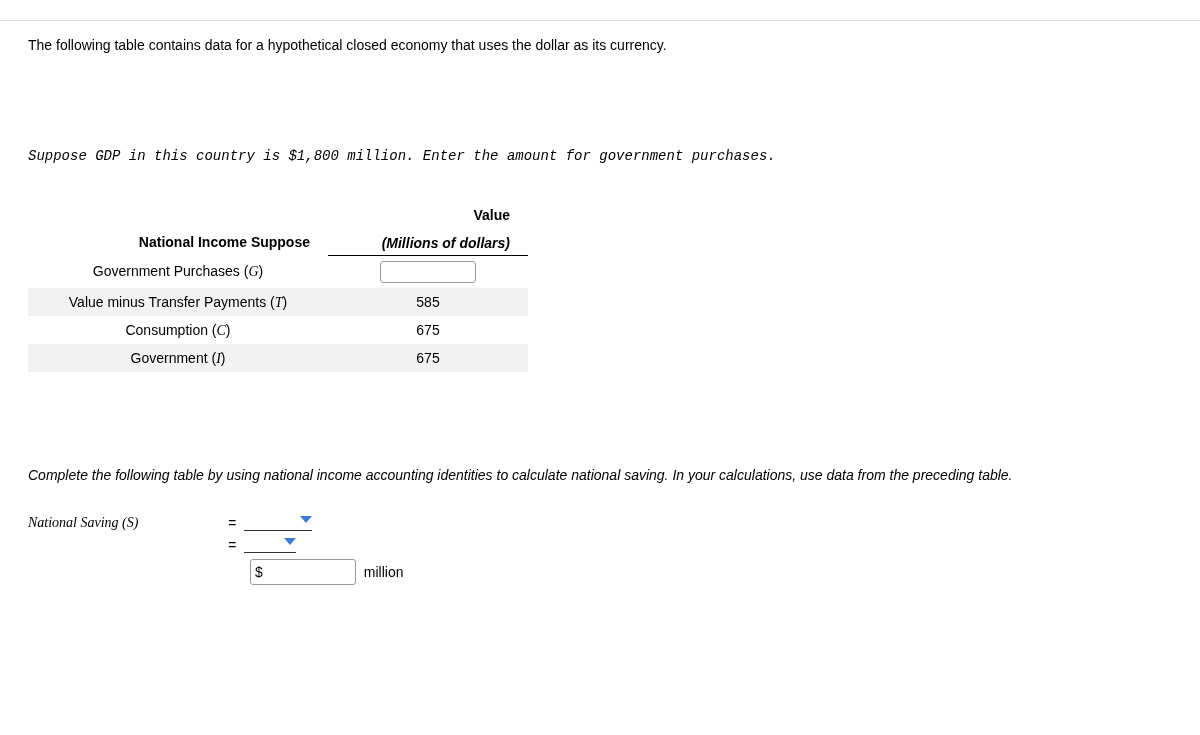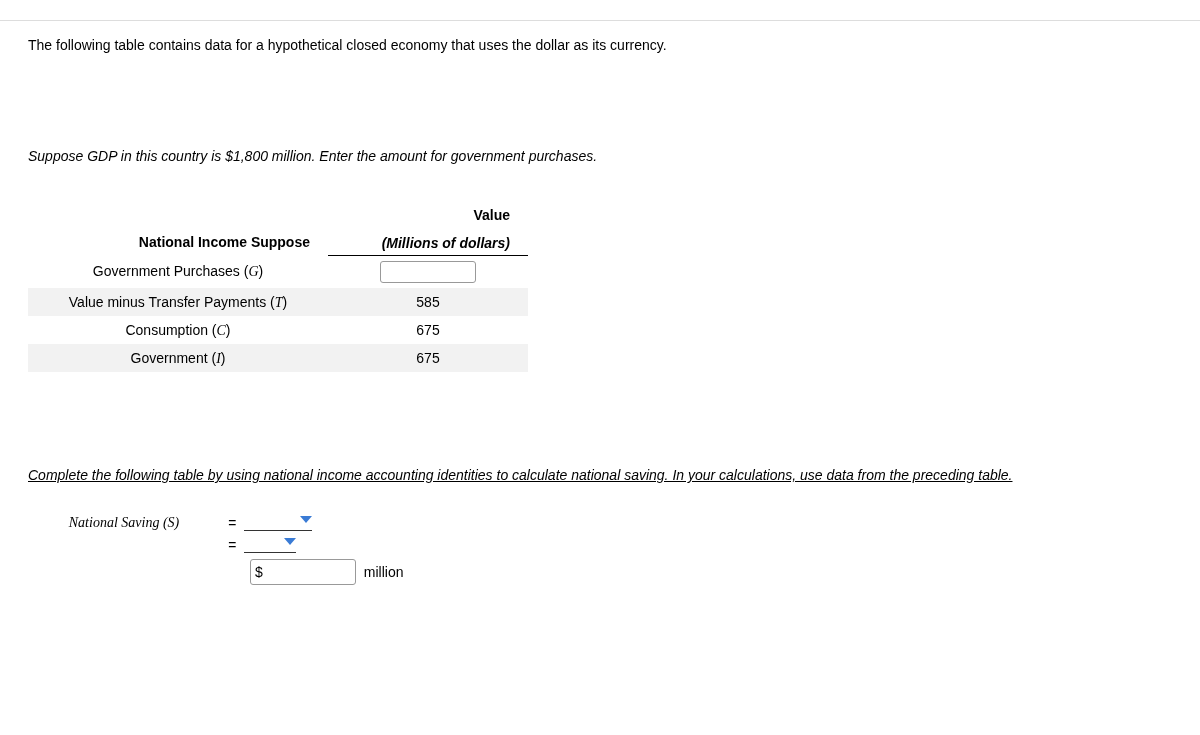--- a/index.html
+++ b/index.html
@@ -17,20 +17,21 @@
       margin: 0 -28px 0 -28px;
     }
     .intro {
       padding: 14px 0 10px 0;
       line-height: 1.5;
     }
     .instruction {
       font-style: italic;
       padding: 80px 0 30px 0;
       line-height: 1.5;
+      font-family: Liberation Mono, monospace;
     }
     .data-table {
       border-collapse: collapse;
       margin: 4px 0 0 0;
     }
     .data-table th {
       padding: 6px 18px;
       text-align: right;
       font-weight: bold;
       vertical-align: bottom;
@@ -60,31 +61,30 @@
       border: 1px solid #999;
       border-radius: 3px;
       background: #fff;
       font-size: 13px;
       text-align: center;
     }
     .completion-text {
       font-style: italic;
       padding: 90px 0 20px 0;
       line-height: 1.9;
-      text-decoration: underline;
     }
     .ns-row {
       display: flex;
       align-items: center;
       margin: 6px 0;
       font-style: italic;
     }
     .ns-label {
       width: 200px;
-      text-align: center;
+      text-align: left;
       padding-right: 8px;
       font-family: Georgia, 'Times New Roman', serif;
     }
     .dropdown-blank {
       display: inline-flex;
       align-items: center;
       width: 68px;
       border-bottom: 1px solid #333;
       height: 20px;
       justify-content: flex-end;

